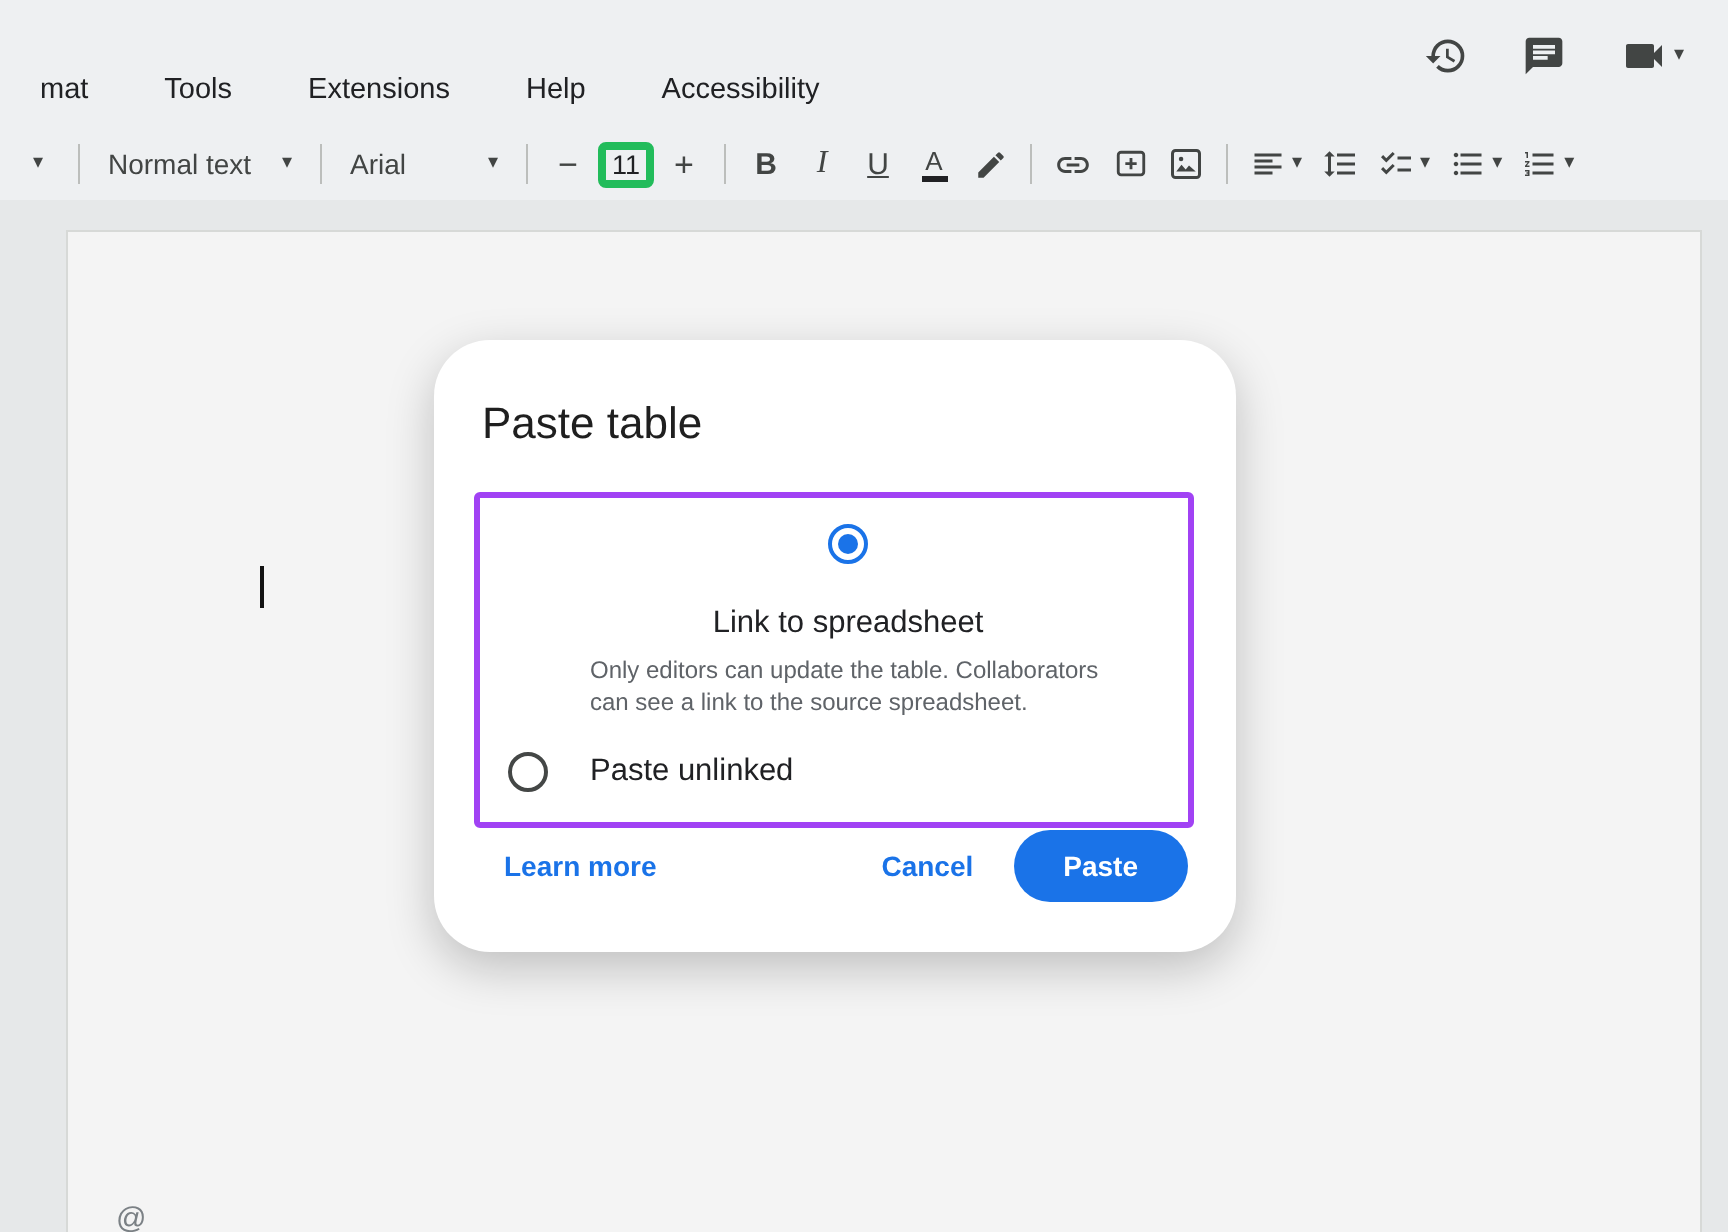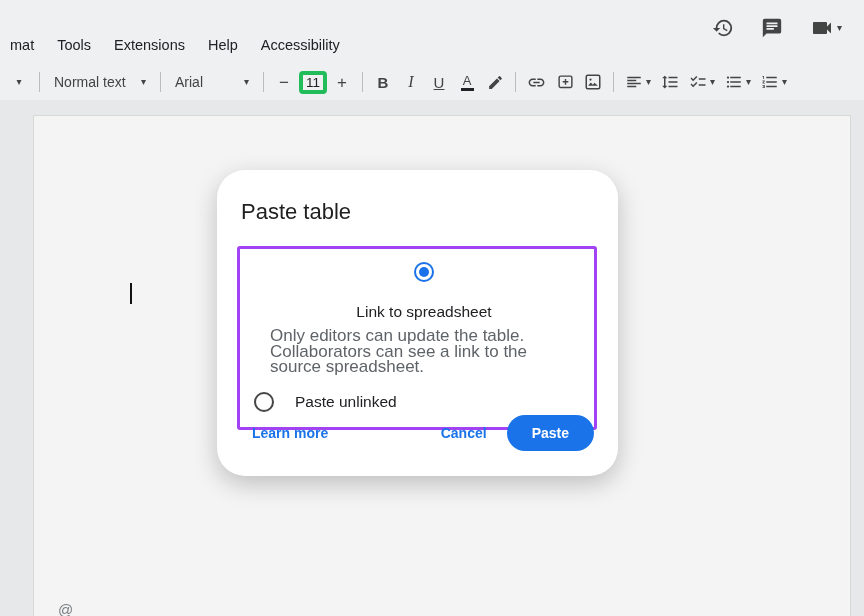--- a/index.html
+++ b/index.html
@@ -1,20 +1,20 @@
 <!DOCTYPE html>
 <html><head>
 <meta charset="utf-8">
 <style>
   * { margin:0; padding:0; box-sizing:border-box; }
   html,body { width:864px; height:616px; overflow:hidden; }
   body { font-family:"Liberation Sans", sans-serif; background:#f9fbfd; position:relative; color:#202124; }
 
   
-  .menubar { position:absolute; top:35px; left:8px; display:flex; gap:19px; align-items:flex-start; z-index:1; }
+  .menubar { position:absolute; top:35px; left:18px; display:flex; gap:34px; align-items:flex-start; z-index:1; }
   .menu-item { font-size:14.5px; color:#202124; padding:2px 2px; cursor:default; }
 
   .header-icons { position:absolute; top:16px; right:22px; display:flex; gap:27px; align-items:center; z-index:1; }
   .hd-btn { background:transparent; border:none; display:flex; align-items:center; gap:3px; cursor:pointer; padding:0; }
   .hd-btn svg { display:block; }
 
   
   .toolbar { position:absolute; top:67px; left:0; right:0; height:30px; display:flex; align-items:center; gap:2px; padding-left:6px; z-index:1; }
   .tb-btn { height:28px; min-width:26px; display:flex; align-items:center; justify-content:center; gap:3px;
             border:none; background:transparent; border-radius:4px; padding:0 4px; cursor:pointer; color:#444746; }
@@ -46,21 +46,21 @@
   .dialog-title { padding:29px 24px 0 24px; font-size:22px; color:#1f1f1f; font-weight:400; }
   .option-box { margin:21px 21px 0 20px; border:3px solid #a142f4; border-radius:3px; }
   .opt-row { display:flex; align-items:center; gap:21px; cursor:pointer; }
   .opt-row.first { padding:13px 0 0 14px;flex-direction:column; }
   .opt-row.second { padding:0 0 15px 14px; }
   .radio { width:20px; height:20px; border-radius:50%; flex:none; position:relative; }
   .radio.on { border:2px solid #1a73e8; }
   .radio.on::after { content:""; position:absolute; inset:3px; border-radius:50%; background:#1a73e8; }
   .radio.off { border:2px solid #444746; }
   .opt-label { font-size:15.5px; color:#202124; }
-  .opt-desc { margin:7px 20px 17px 30px; font-size:17px; line-height:15.5px; color:#5f6368; max-width:268px; }
+  .opt-desc { margin:7px 20px 17px 55px; font-size:12px; line-height:15.5px; color:#5f6368; max-width:268px; }
   .actions { position:absolute; left:24px; right:24px; bottom:25px; display:flex; align-items:center; }
   .txt-btn { background:transparent; border:none; color:#1a73e8; font-size:14px; font-weight:700; cursor:pointer;
              font-family:"Liberation Sans", sans-serif; }
   .learn { margin-left:11px; }
   .spacer { flex:1; }
   .cancel { margin-right:20px; }
   .paste-btn { background:#1a73e8; color:#ffffff; border:none; border-radius:18px; height:36px; padding:0 25px;
                font-size:14px; font-weight:700; cursor:pointer; font-family:"Liberation Sans", sans-serif; }
 
   svg.ic { fill:#444746; display:block; }

